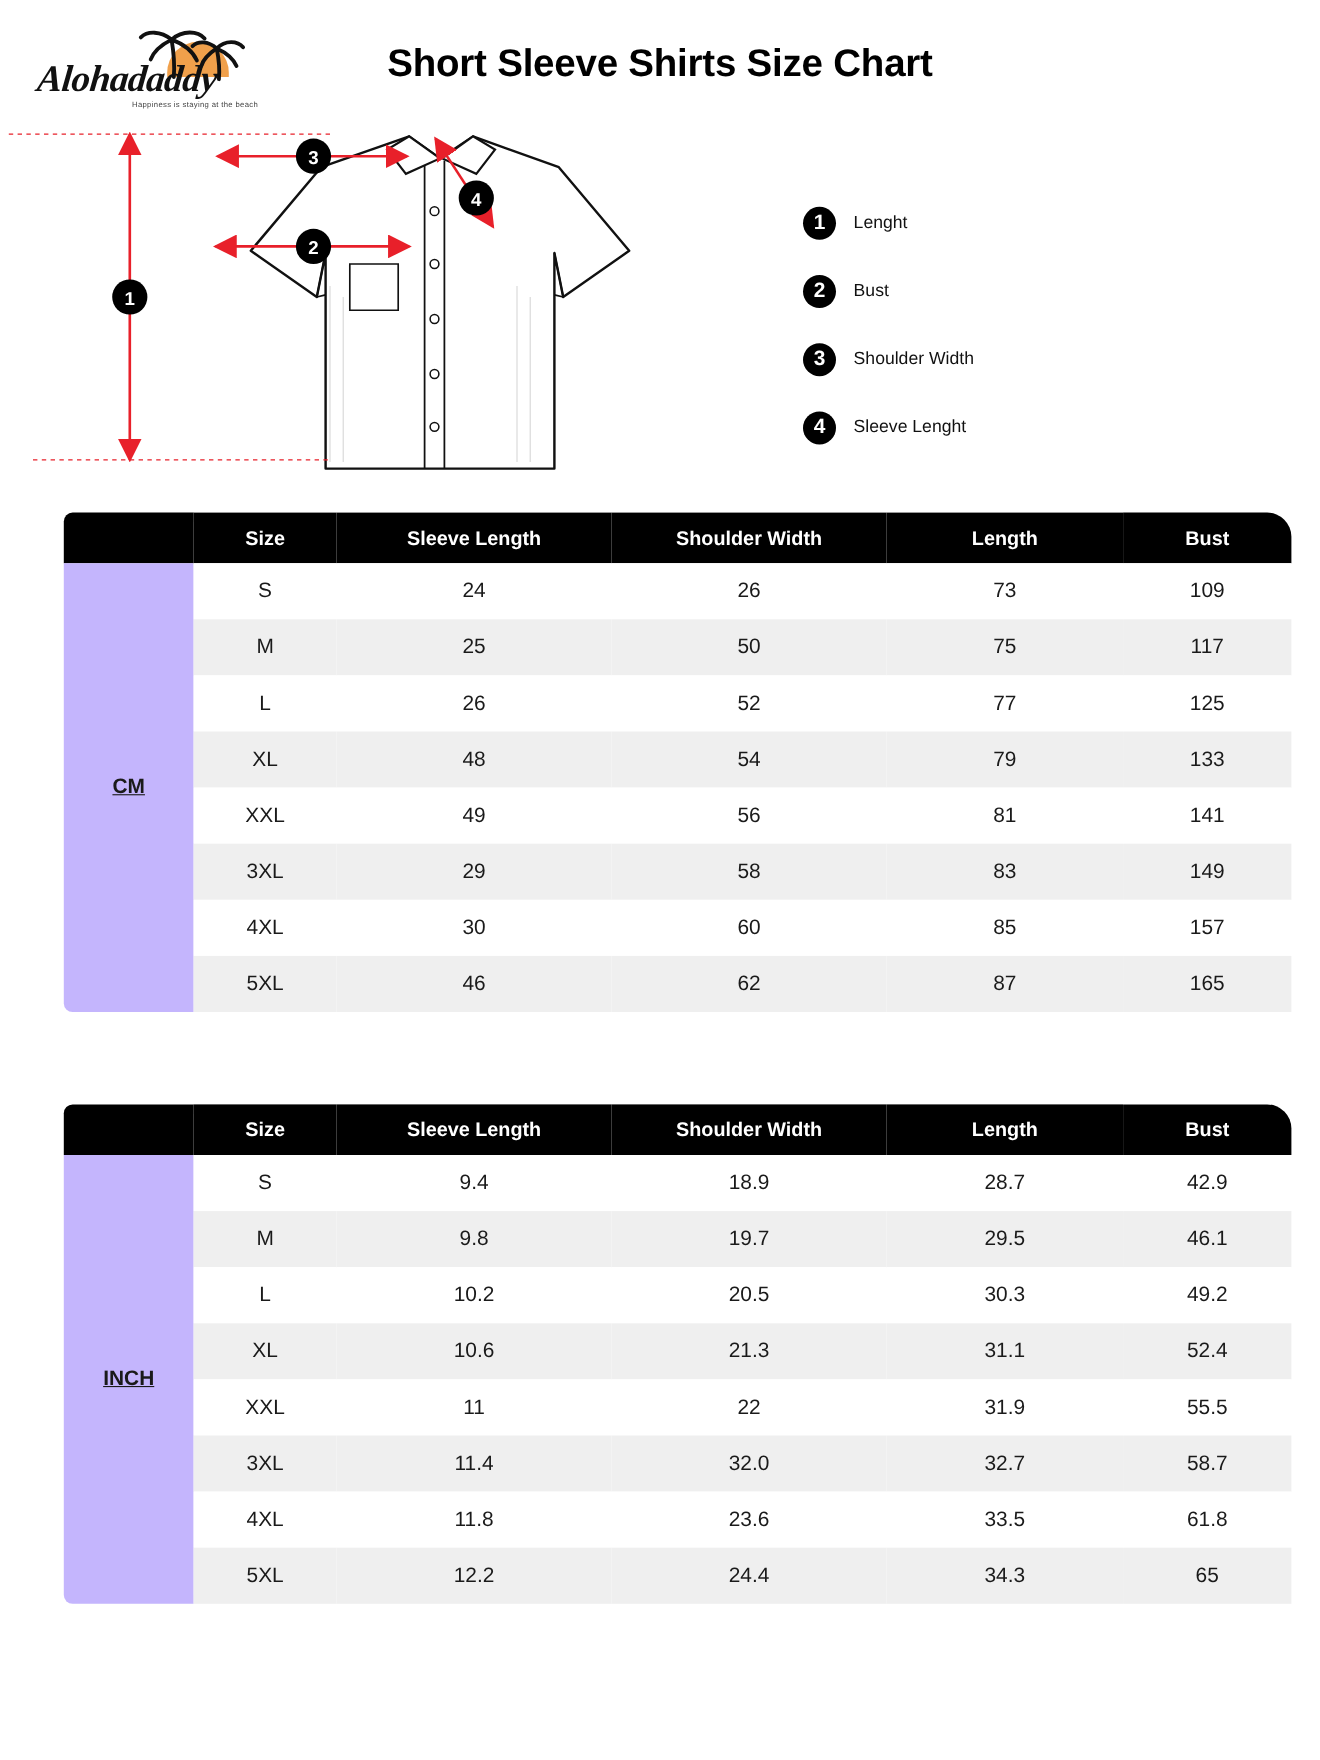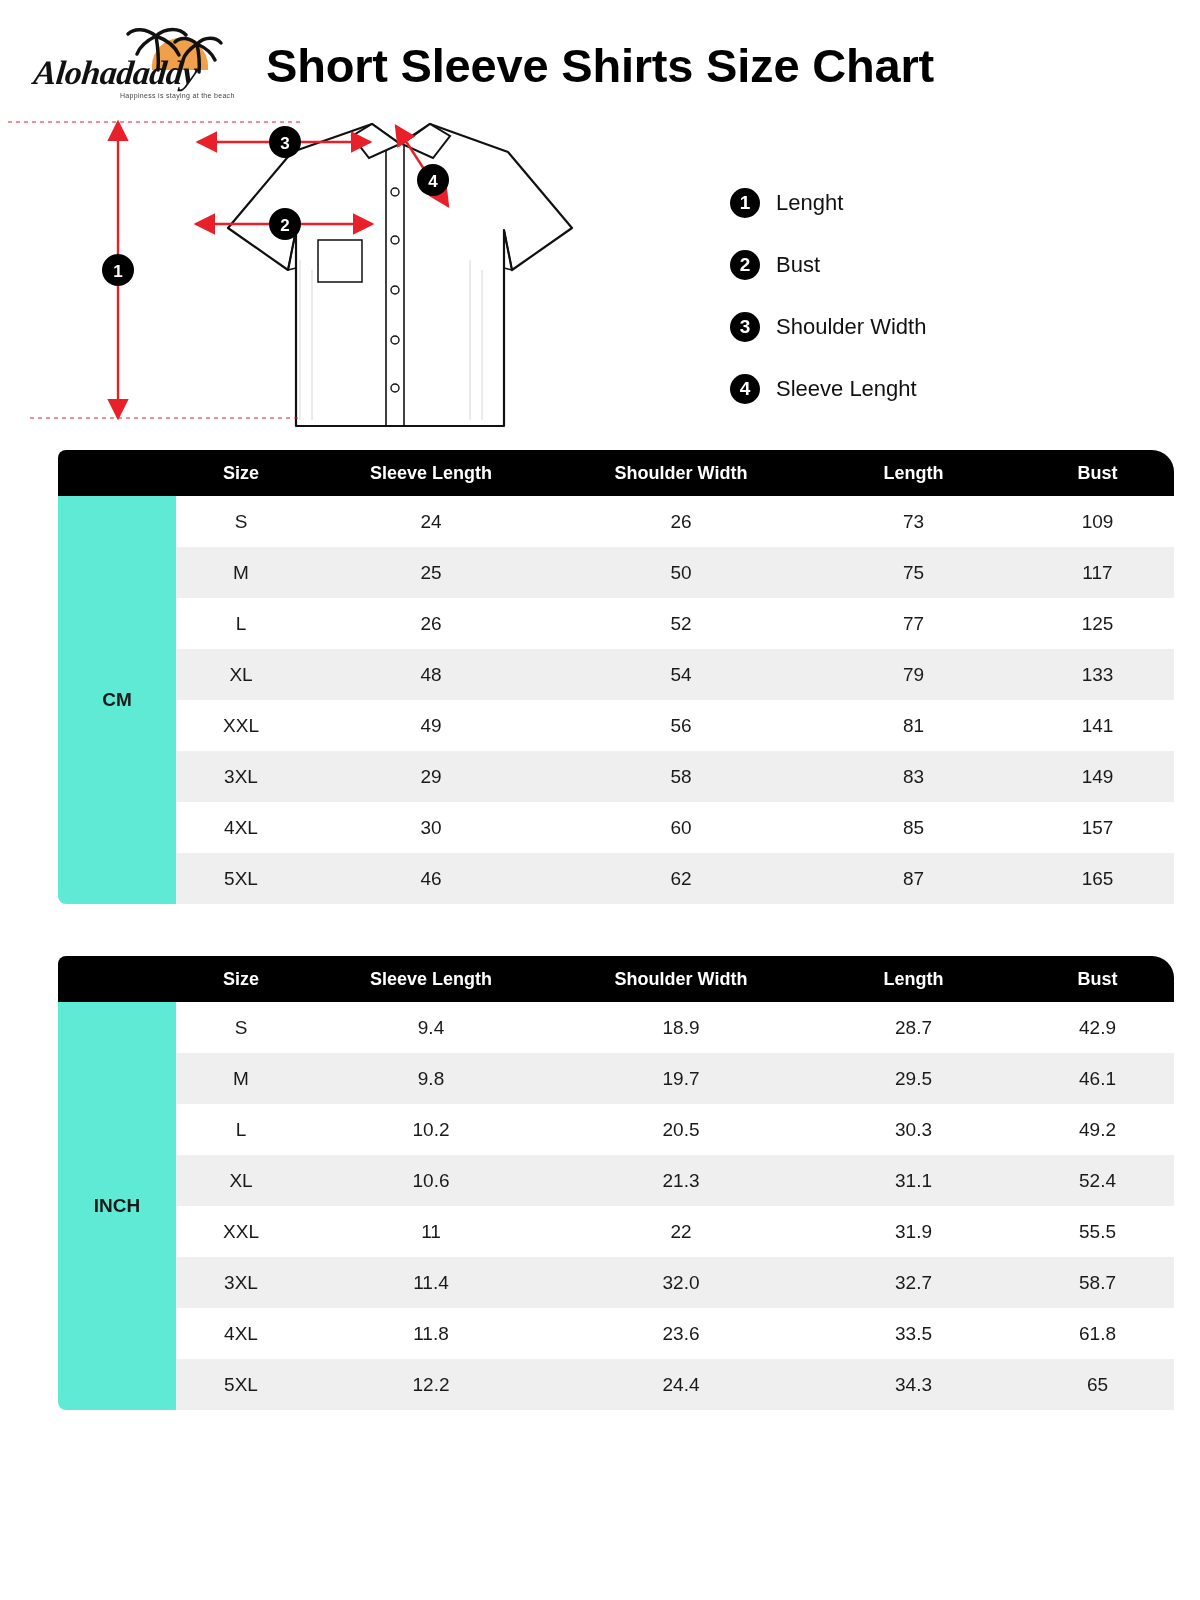--- a/index.html
+++ b/index.html
@@ -49,21 +49,21 @@
     left: 118px; top: 24px;
     width: 56px; height: 32px;
     background: #f0a04b;
     border-radius: 28px 28px 0 0;
   }
 
   .title {
     position: absolute;
     left: 0; right: 0; top: 38px;
     text-align: center;
-    font-size: 47px;
+    font-size: 35px;
     font-weight: bold;
     letter-spacing: -0.2px;
   }
 
   
   .diagram {
     position: relative;
     height: 340px;
     margin-top: 0;
   }
@@ -85,27 +85,27 @@
     color: #fff;
     font-size: 19px;
     font-weight: bold;
     display: flex;
     align-items: center;
     justify-content: center;
     margin-right: 16px;
     flex: none;
   }
   .legend-label {
-    font-size: 22px;
+    font-size: 16px;
     color: #111;
   }
 
   
   .table-wrap {
-    margin: 0 42px;
+    margin: 16px 42px;
     position: relative;
     padding-left: 16px;
   }
   table.size-table {
     width: 1116px;
     border-collapse: separate;
     border-spacing: 0;
     table-layout: fixed;
   }
   table.size-table thead th {
@@ -118,28 +118,29 @@
   }
   table.size-table thead th.unit-head {
     background: #000;
     border-top-left-radius: 8px;
     border-bottom-left-radius: 0;
   }
   table.size-table thead th.last-head {
     border-top-right-radius: 22px;
   }
   td.unit-cell {
-    background: #5eead4;
+    background: #c4b5fd;
     color: #fff;
     font-size: 31px;
     font-weight: bold;
     text-align: center;
     vertical-align: middle;
     width: 118px;
     border-bottom-left-radius: 8px;
+    text-decoration: underline;
   }
   table.size-table tbody td {
     height: 51px;
     text-align: center;
     font-size: 19px;
     color: #1a1a1a;
   }
   tr.row-even td.data { background: #ffffff; }
   tr.row-odd td.data { background: #efefef; }
 

